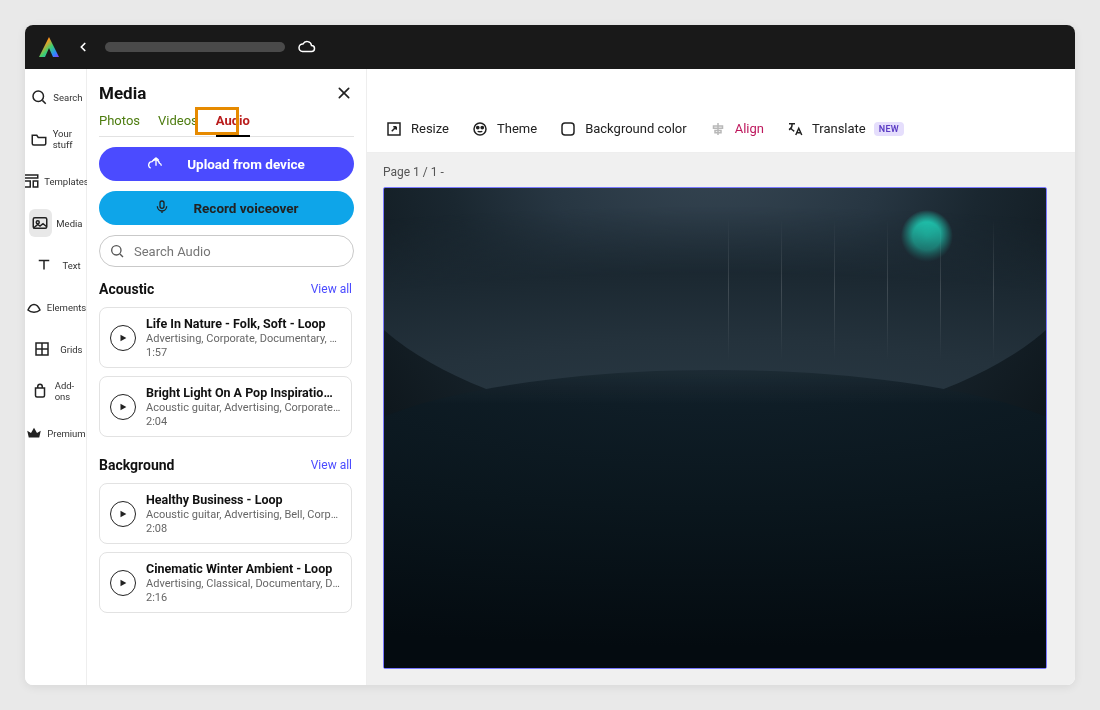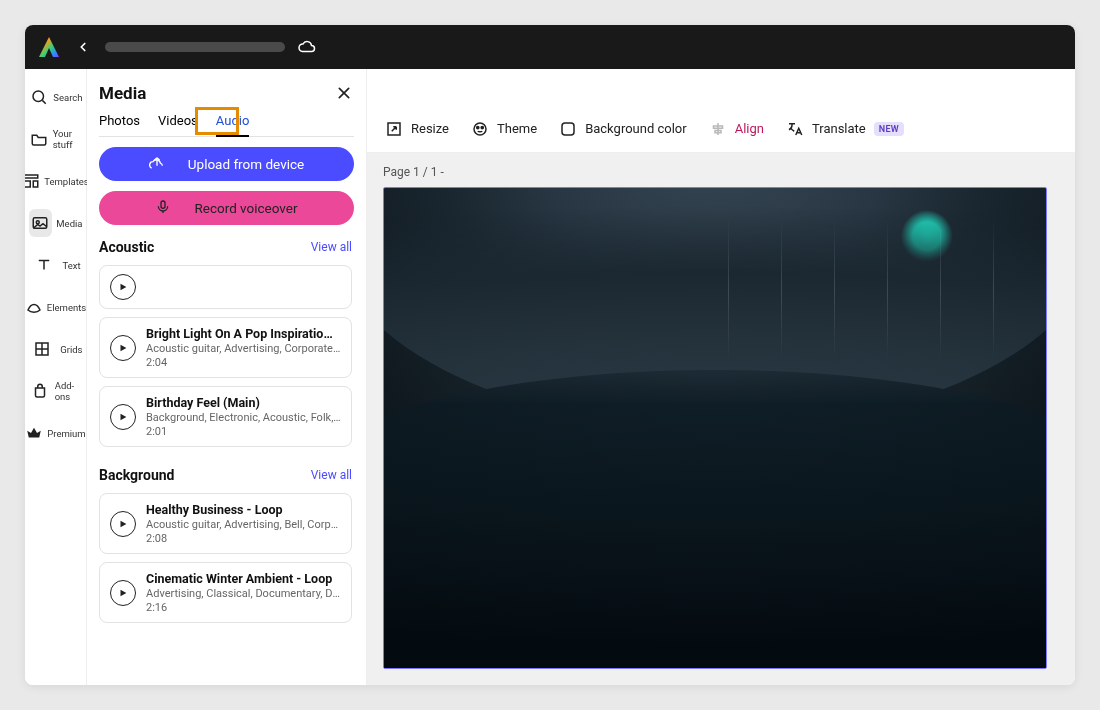--- a/index.html
+++ b/index.html
@@ -16,27 +16,27 @@
   .rail-item { width: 54px; display:flex; flex-direction:row; align-items:center; justify-content:center; gap:4px; padding:6px 0; border-radius:6px; cursor:pointer; }
   .rail-item .ricon { width:28px; height:28px; display:flex; align-items:center; justify-content:center; border-radius:6px; }
   .rail-item.selected .ricon { background:#e8e8e8; }
   .rail-item .rlabel { font-size: 9.5px; color:#333; }
   
   .panel { width: 280px; background:#fff; border-right:1px solid #eee; display:flex; flex-direction:column; padding: 14px 12px 0 12px; gap:10px; overflow:hidden; }
   .panel-head { display:flex; align-items:center; justify-content:space-between; }
   .panel-title { font-size:17px; font-weight:700; color:#111; }
   .close-x { width:20px;height:20px; cursor:pointer; display:flex;align-items:center;justify-content:center; }
   .tabs { display:flex; gap:18px; border-bottom:1px solid #e2e2e2; }
-  .tab { font-size:13px; color:#000000; padding:0 0 8px 0; cursor:pointer; position:relative; }
-  .tab.active { font-weight:400; color:#1d4ed8; }
+  .tab { font-size:13px; color:#4d7c0f; padding:0 0 8px 0; cursor:pointer; position:relative; }
+  .tab.active { font-weight:700; color:#b91c1c; }
   .tab.active::after { content:""; position:absolute; left:0; right:0; bottom:-1px; height:2px; background:#000; }
   .tab-highlight-box { position:absolute; border:3px solid #e68a00; pointer-events:none; }
-  .btn { width:100%; height:34px; border-radius:17px; display:flex; align-items:center; justify-content:center; gap:23px; font-size:13.5px; font-weight:400; cursor:pointer; border:none; }
+  .btn { width:100%; height:34px; border-radius:17px; display:flex; align-items:center; justify-content:center; gap:23px; font-size:13.5px; font-weight:700; cursor:pointer; border:none; }
   .btn-primary { background:#4b4bff; color:#fff; }
-  .btn-secondary { background:#ec4899; color:#222; }
+  .btn-secondary { background:#0ea5e9; color:#222; }
   .search-wrap { position:relative; }
   .search-wrap input { width:100%; height:32px; border-radius:16px; border:1px solid #c9c9c9; padding:0 12px 0 34px; font-size:13px; outline:none; }
   .search-wrap .sicon { position:absolute; left:10px; top:50%; transform:translateY(-50%); width:16px;height:16px; color:#555; }
   .section-head { display:flex; align-items:center; justify-content:space-between; margin-top:2px; }
   .section-title { font-size:14px; font-weight:700; color:#111; }
   .view-all { font-size:12px; color:#4b4bff; cursor:pointer; }
   .track { border:1px solid #e2e2e2; border-radius:8px; padding:8px 10px; display:flex; align-items:center; gap:10px; cursor:pointer; }
   .play { width:26px;height:26px; border-radius:50%; border:1.5px solid #222; display:flex;align-items:center;justify-content:center; flex-shrink:0; }
   .track-text { min-width:0; display:flex; flex-direction:column; gap:1px; }
   .t-title { font-size:12.5px; font-weight:700; color:#111; white-space:nowrap; overflow:hidden; text-overflow:ellipsis; }
@@ -218,57 +218,57 @@
         <span>Upload from device</span>
       </button>
       <button class="btn btn-secondary">
         <span><svg width="16" height="16" viewBox="0 0 24 24" fill="none" stroke="#222" stroke-width="2">
               <rect x="9" y="3" width="6" height="11" rx="3"></rect>
               <path d="M5 11a7 7 0 0 0 14 0M12 18v3"></path>
             </svg></span>
         <span>Record voiceover</span>
       </button>
 
+      <div class="search-wrap">
+        <span class="sicon"><svg width="16" height="16" viewBox="0 0 24 24" fill="none" stroke="#555" stroke-width="2">
+              <circle cx="11" cy="11" r="7"></circle>
+              <line x1="21" y1="21" x2="16.5" y2="16.5"></line>
+            </svg></span>
+        <input type="text" placeholder="Search Audio" style="">
+      </div>
 
       <div class="panel-scroll">
 
         <div class="section-head">
           <span class="section-title">Acoustic</span>
           <span class="view-all">View all</span>
         </div>
         <div class="tracks">
           <div class="track">
             <span class="play">
                 <svg width="10" height="10" viewBox="0 0 24 24" fill="#222">
                   <polygon points="6,4 20,12 6,20"></polygon>
                 </svg>
               </span>
+            <div class="track-text">
+              <span class="t-title">Life In Nature - Folk, Soft - Loop</span>
+              <span class="t-tags">Advertising, Corporate, Documentary, D…</span>
+              <span class="t-dur">1:57</span>
+            </div>
           </div>
           <div class="track">
             <span class="play">
                 <svg width="10" height="10" viewBox="0 0 24 24" fill="#222">
                   <polygon points="6,4 20,12 6,20"></polygon>
                 </svg>
               </span>
             <div class="track-text">
               <span class="t-title">Bright Light On A Pop Inspiratio…</span>
               <span class="t-tags">Acoustic guitar, Advertising, Corporate, …</span>
               <span class="t-dur">2:04</span>
-            </div>
-          </div>
-          <div class="track">
-            <span class="play">
-                <svg width="10" height="10" viewBox="0 0 24 24" fill="#222">
-                  <polygon points="6,4 20,12 6,20"></polygon>
-                </svg>
-              </span>
-            <div class="track-text">
-              <span class="t-title">Birthday Feel (Main)</span>
-              <span class="t-tags">Background, Electronic, Acoustic, Folk, …</span>
-              <span class="t-dur">2:01</span>
             </div>
           </div>
         </div>
 
         <div class="section-head" style="margin-top:10px;">
           <span class="section-title">Background</span>
           <span class="view-all">View all</span>
         </div>
         <div class="tracks">
           <div class="track">

